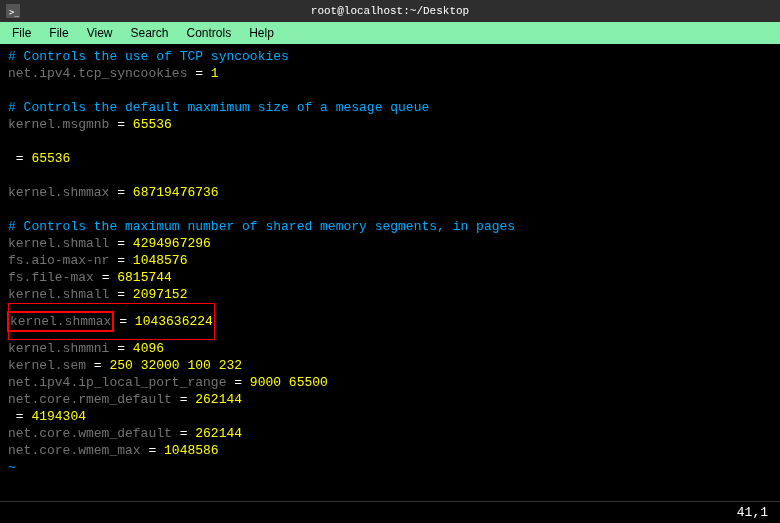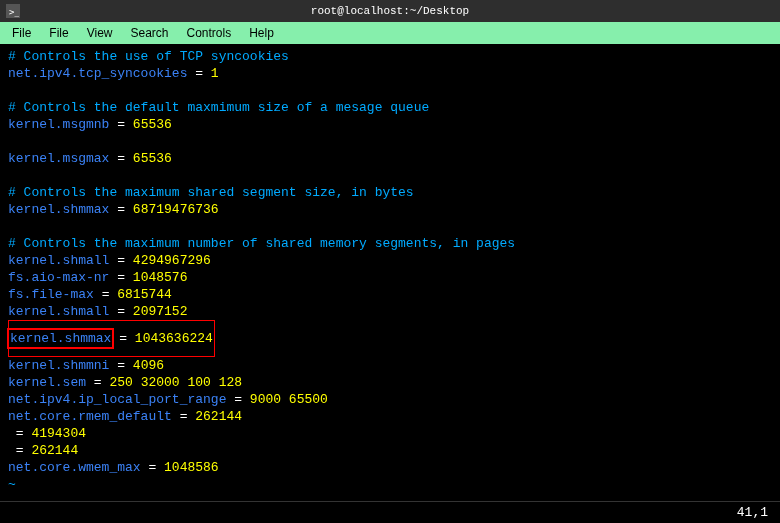--- a/index.html
+++ b/index.html
@@ -78,21 +78,21 @@
       display: flex;
       align-items: center;
       text-align: right;
     }
 
     .comment {
       color: #00aaff;
     }
 
     .key {
-      color: #3b82f6;
+      color: #737373;
     }
 
     .equals {
       color: #ffffff;
     }
 
     .value {
       color: #ffff00;
     }
 
@@ -150,36 +150,35 @@
   <span class="menu-item">Help</span>
 </div>
 
 <div class="editor" id="editor-container">
 <div class="line"><span class="comment"># Controls the use of TCP syncookies</span></div>
     <div class="line"><span class="key">net.ipv4.tcp_syncookies</span><span class="equals"> = </span><span class="value">1</span></div>
     <div class="empty-line">&nbsp;</div>
     <div class="line"><span class="comment"># Controls the default maxmimum size of a mesage queue</span></div>
     <div class="line"><span class="key">kernel.msgmnb</span><span class="equals"> = </span><span class="value">65536</span></div>
     <div class="empty-line">&nbsp;</div>
-    <div class="line"><span class="key">kernel.msgmax</span><span class="equals"> = </span><span class="value">65536</span></div>
+    <div class="line"><span class="equals"> = </span><span class="value">65536</span></div>
     <div class="empty-line">&nbsp;</div>
-    <div class="line"><span class="comment"># Controls the maximum shared segment size, in bytes</span></div>
     <div class="line"><span class="key">kernel.shmmax</span><span class="equals"> = </span><span class="value">68719476736</span></div>
     <div class="empty-line">&nbsp;</div>
     <div class="line"><span class="comment"># Controls the maximum number of shared memory segments, in pages</span></div>
     <div class="line"><span class="key">kernel.shmall</span><span class="equals"> = </span><span class="value">4294967296</span></div>
     <div class="line"><span class="key">fs.aio-max-nr</span><span class="equals"> = </span><span class="value">1048576</span></div>
     <div class="line"><span class="key">fs.file-max</span><span class="equals"> = </span><span class="value">6815744</span></div>
     <div class="line"><span class="key">kernel.shmall</span><span class="equals"> = </span><span class="value">2097152</span></div>
     <div class="line highlighted-line"><span style="border: 1.5px solid red; display: inline; padding: 9px 1px;"><span class="key">kernel.shmmax</span><span class="equals"> = </span><span class="value">1043636224</span></span></div>
     <div class="line"><span class="key">kernel.shmmni</span><span class="equals"> = </span><span class="value">4096</span></div>
-    <div class="line"><span class="key">kernel.sem</span><span class="equals"> = </span><span class="value">250 32000 100 128</span></div>
+    <div class="line"><span class="key">kernel.sem</span><span class="equals"> = </span><span class="value">250 32000 100 232</span></div>
     <div class="line"><span class="key">net.ipv4.ip_local_port_range</span><span class="equals"> = </span><span class="value">9000 65500</span></div>
     <div class="line"><span class="key">net.core.rmem_default</span><span class="equals"> = </span><span class="value">262144</span></div>
     <div class="line"><span class="equals"> = </span><span class="value">4194304</span></div>
-    <div class="line"><span class="equals"> = </span><span class="value">262144</span></div>
+    <div class="line"><span class="key">net.core.wmem_default</span><span class="equals"> = </span><span class="value">262144</span></div>
     <div class="line"><span class="key">net.core.wmem_max</span><span class="equals"> = </span><span class="value">1048586</span></div>
     <div class="line"><span style="color: rgb(0, 170, 255);">~</span></div>
   </div>
 
 <div class="status-bar">
   <span class="status-text">41,1</span>
 </div>
 
 </body></html>

